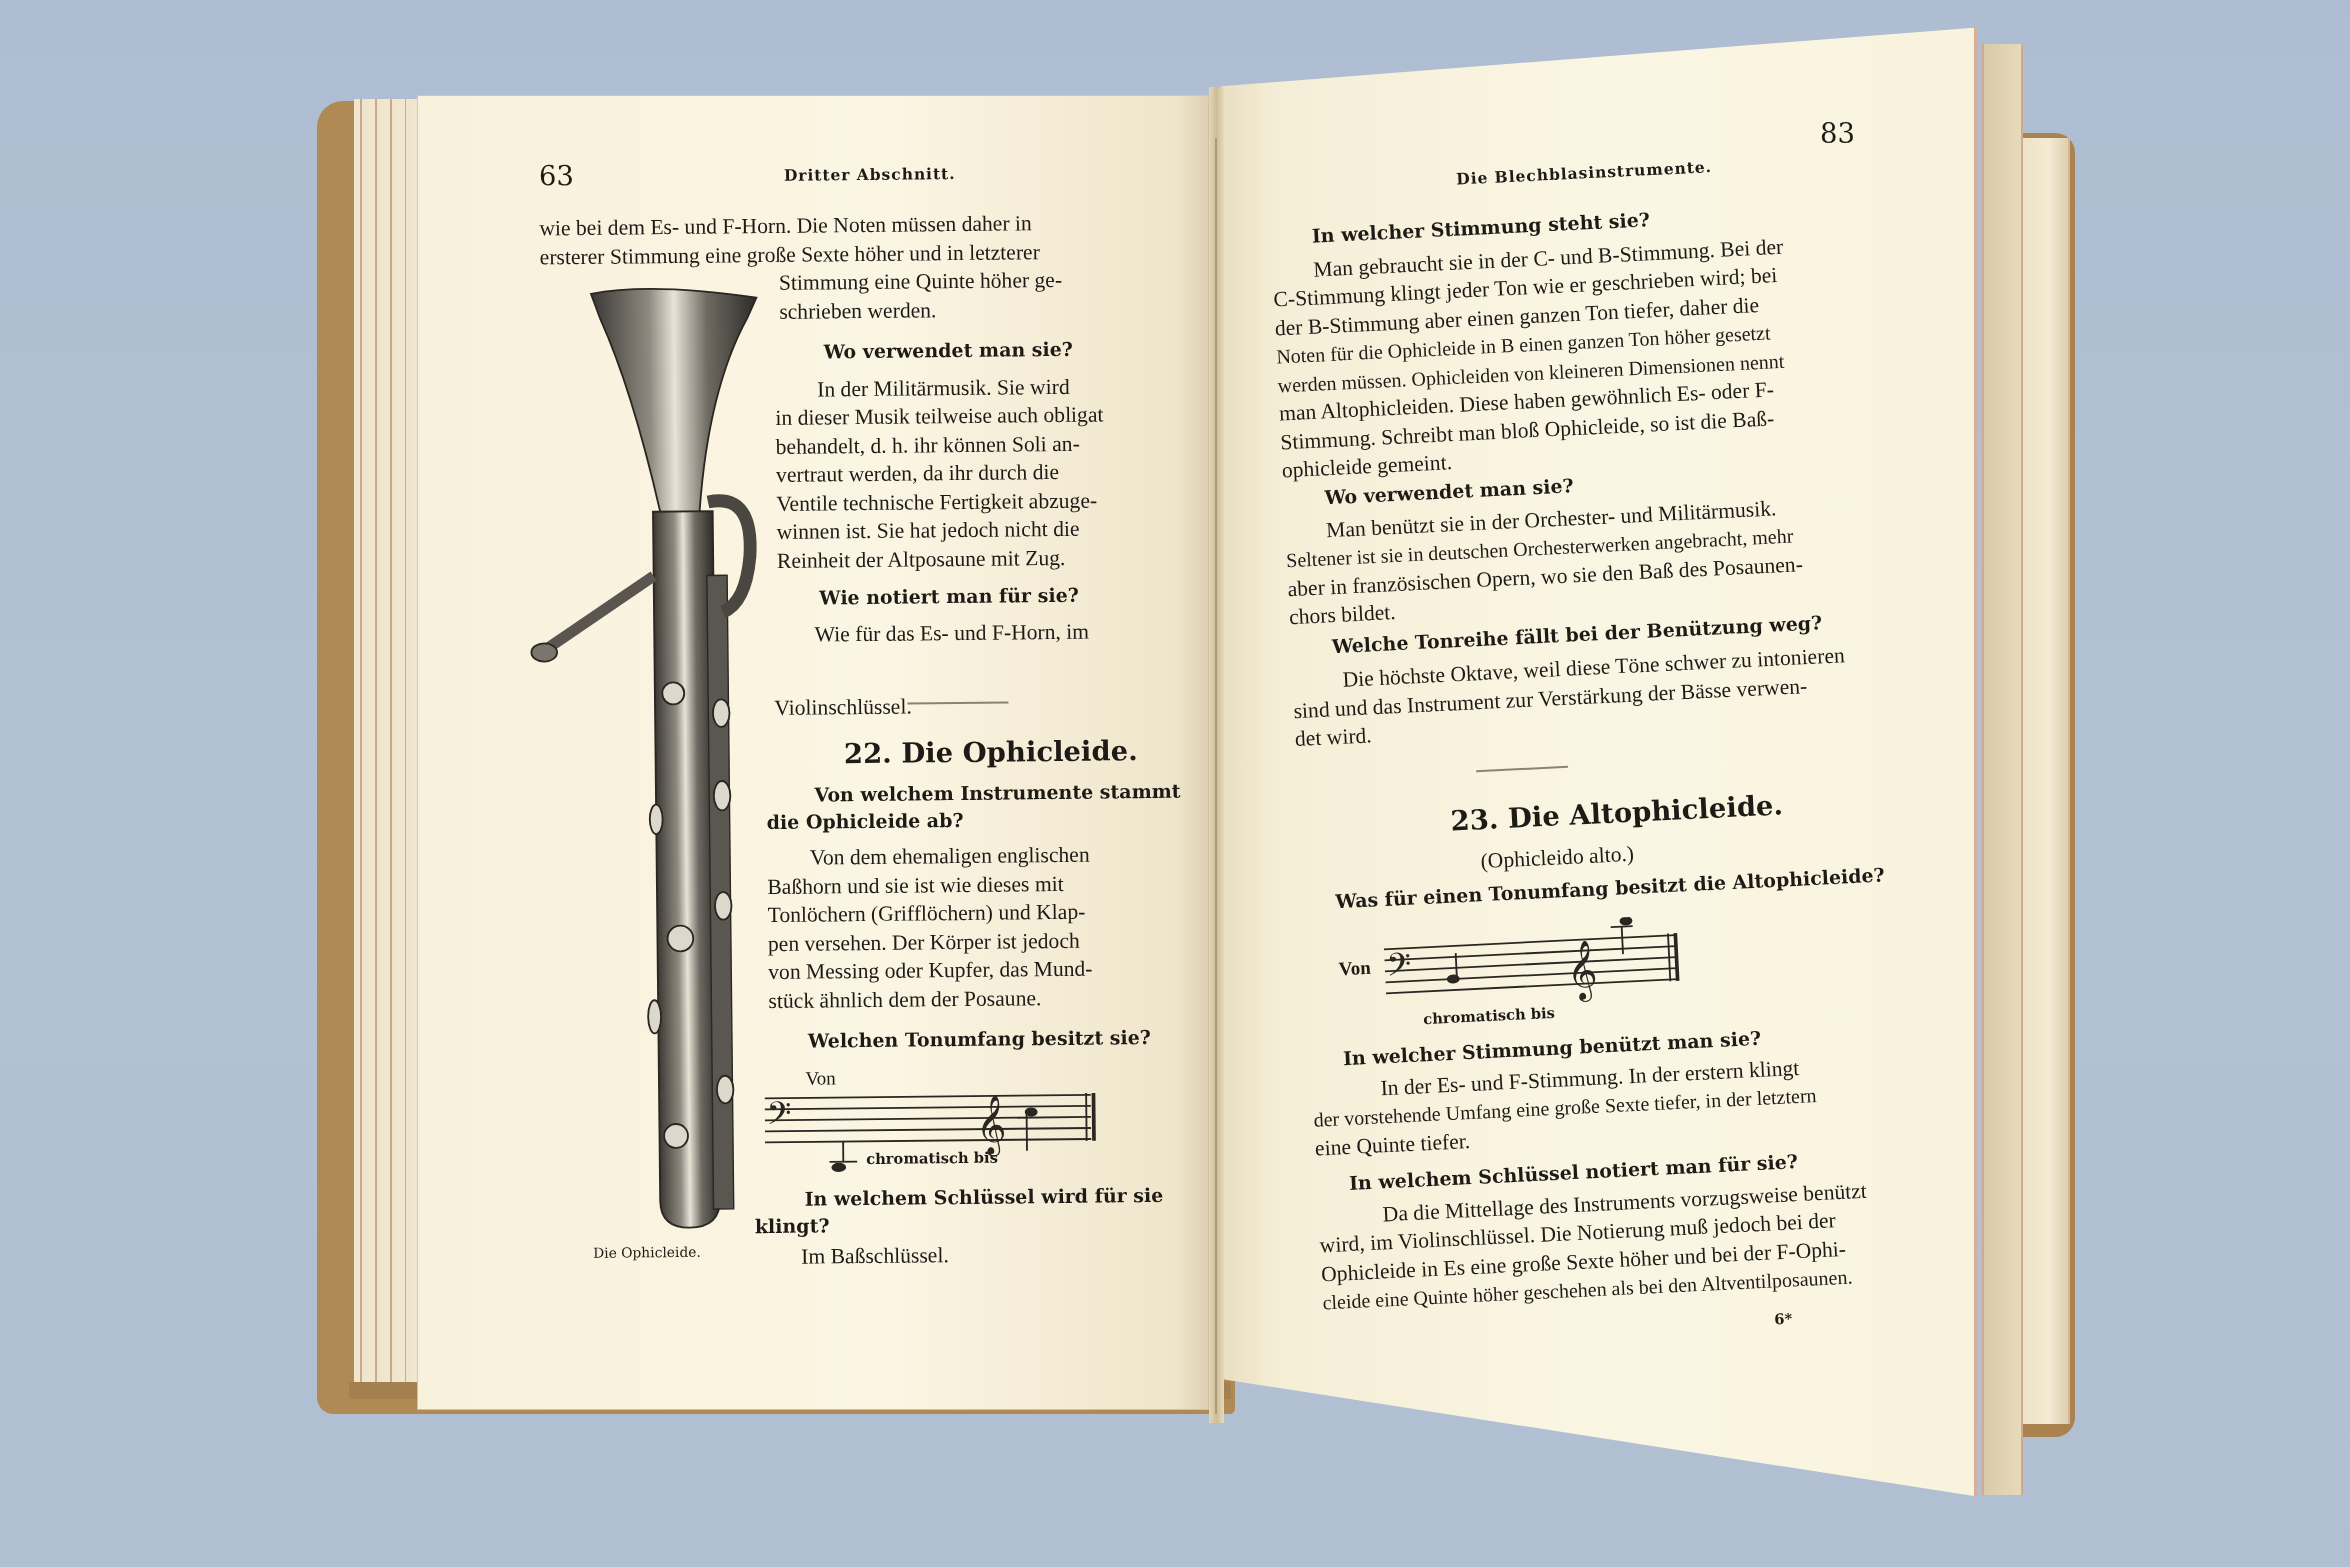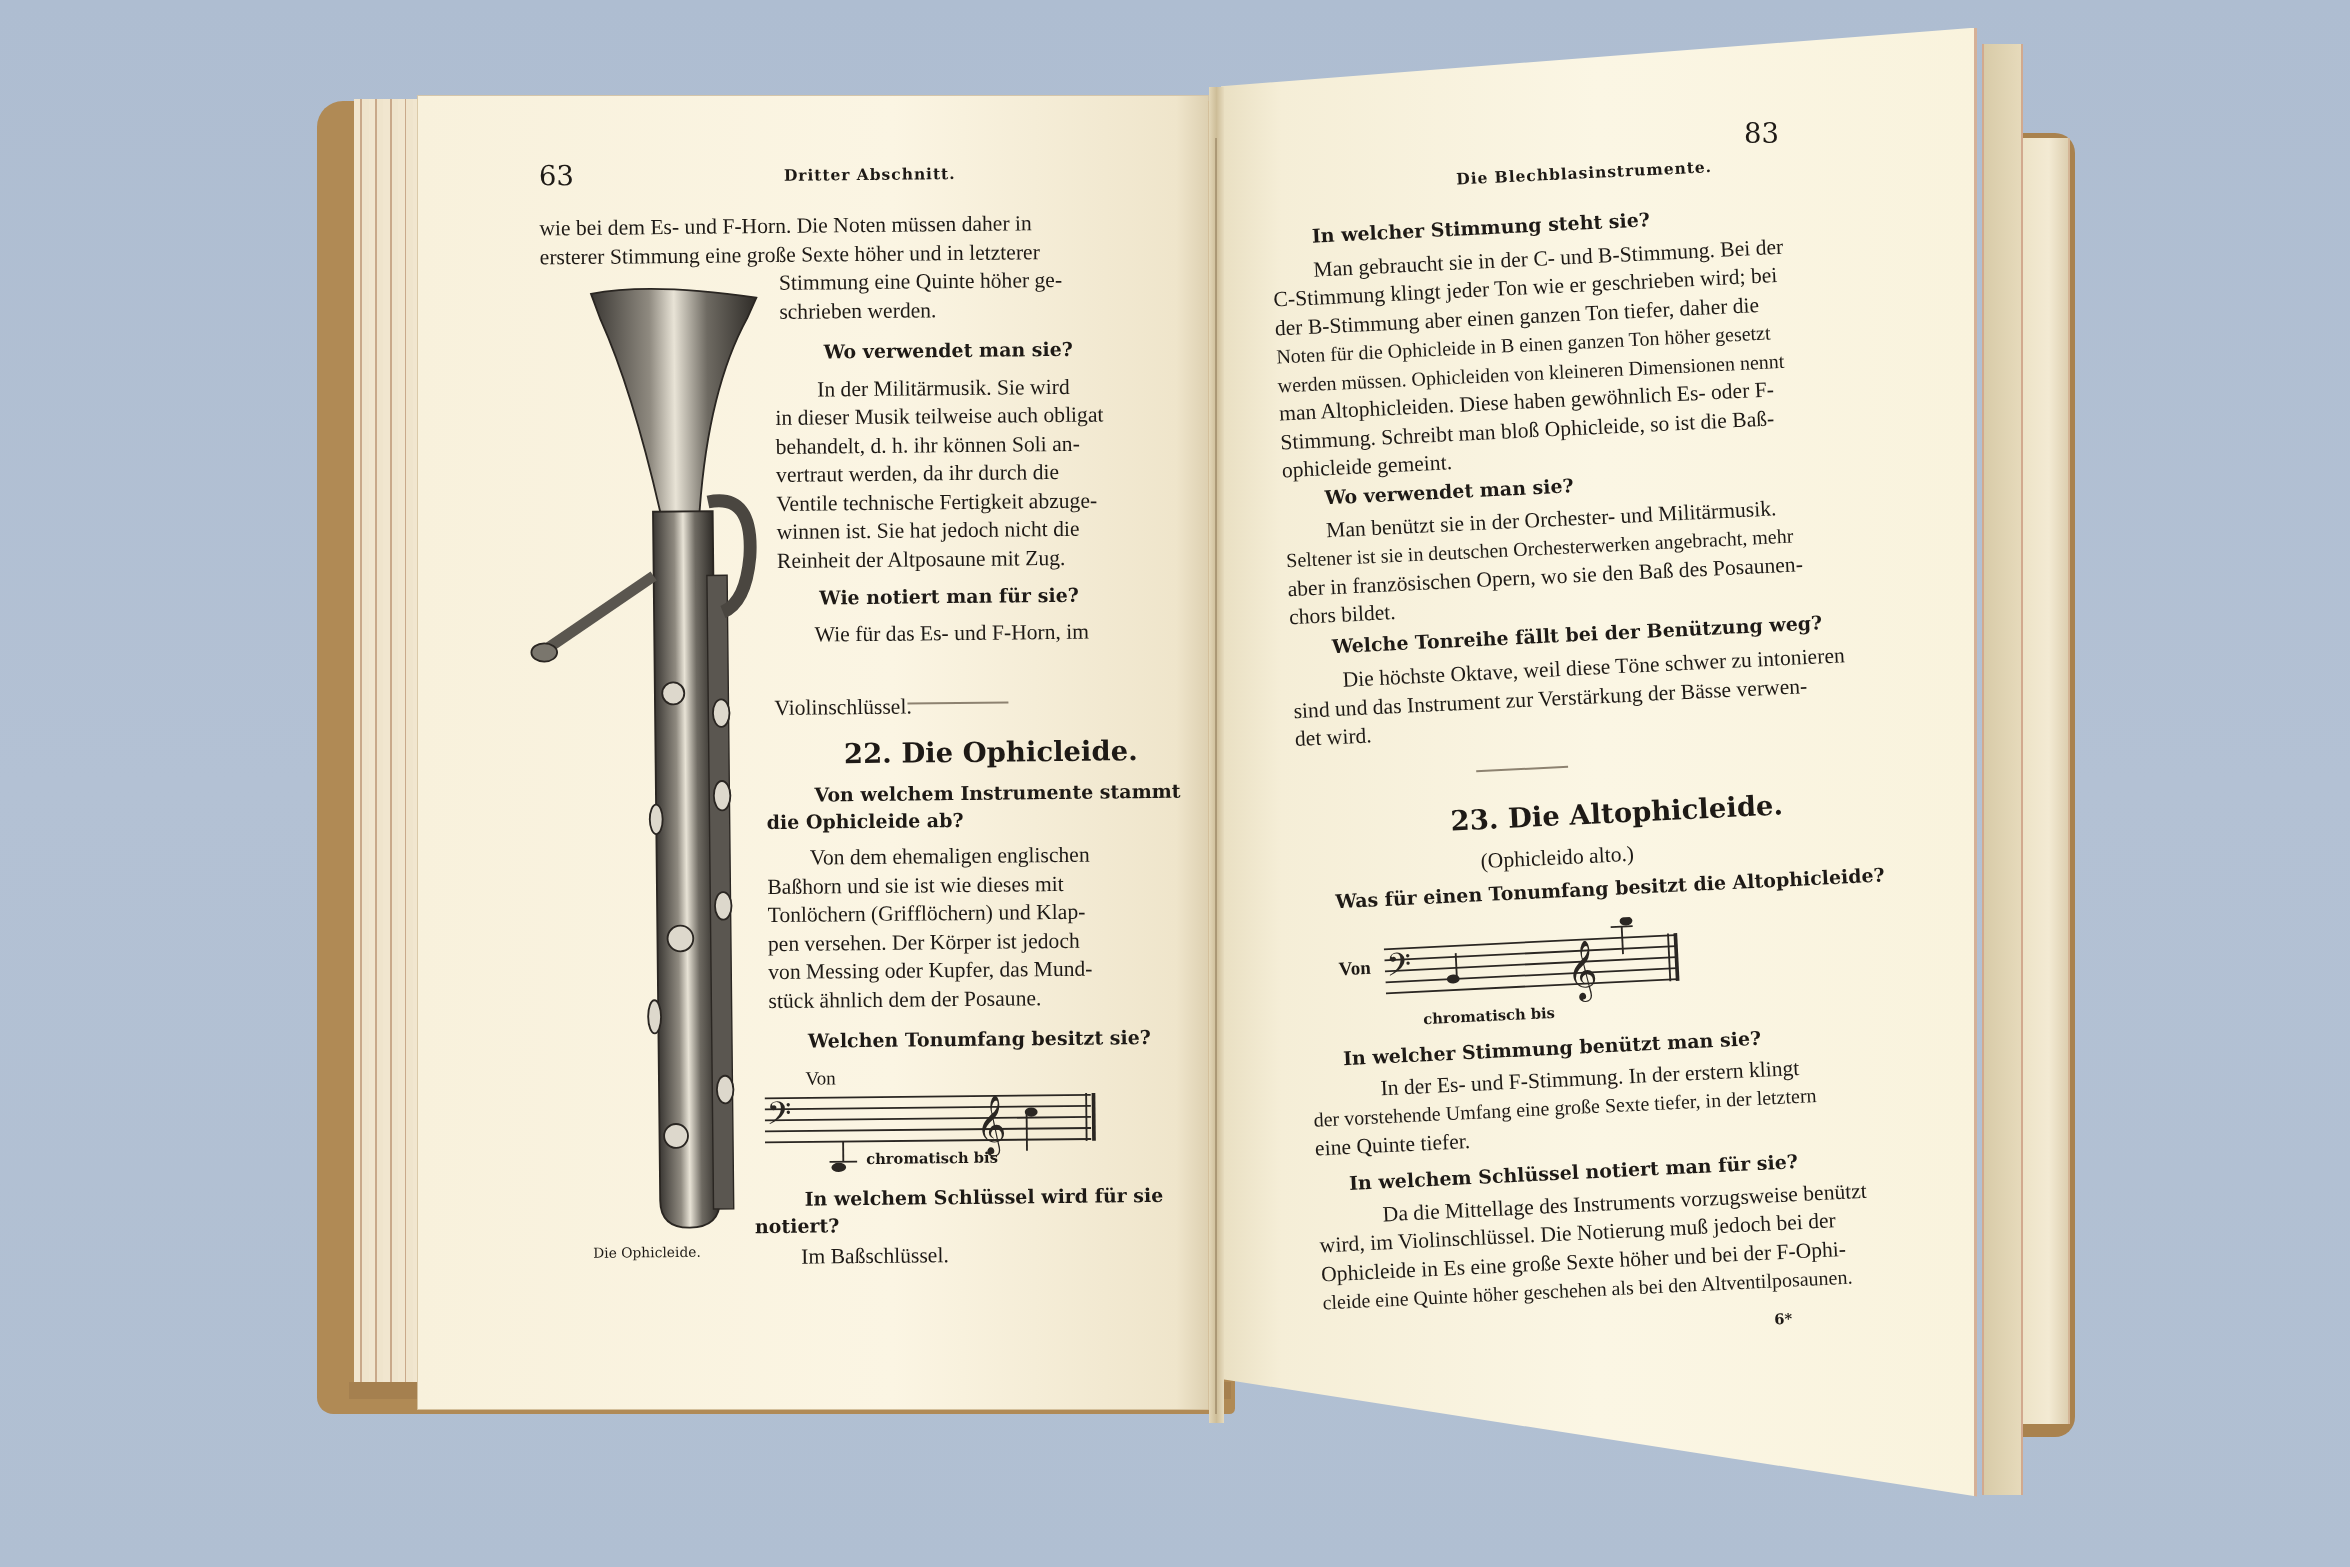--- a/index.html
+++ b/index.html
@@ -114,21 +114,21 @@
       <line x1="285" y1="28" x2="285" y2="70"></line>
     </g>
     <text x="2" y="45" font-size="42" font-family="DejaVu Serif, serif" fill="#2a2622">𝄢</text>
     <text x="230" y="60" font-size="56" font-family="DejaVu Serif, serif" fill="#2a2622">𝄞</text>
     <ellipse cx="80" cy="86" rx="8" ry="5" fill="#2a2622"></ellipse>
     <ellipse cx="290" cy="28" rx="7" ry="5" fill="#2a2622"></ellipse>
   </svg>
   <div class="txt small" style="left:854px;top:1159px;">chromatisch bis</div>
 
   <div class="txt q" style="left:792px;top:1196px;">In welchem Schlüssel wird für sie</div>
-  <div class="txt q" style="left:742px;top:1223px;">notiert?</div>
+  <div class="txt q" style="left:742px;top:1223px;">klingt?</div>
   <div class="txt body" style="left:788px;top:1251px;">Im Baßschlüssel.</div>
 
   <svg style="position:absolute;left:519px;top:289px;" width="248" height="955" viewBox="0 0 270 1040">
     <defs>
       <linearGradient id="brass" x1="0" x2="1">
         <stop offset="0" stop-color="#3b3834"></stop>
         <stop offset="0.35" stop-color="#8f8a80"></stop>
         <stop offset="0.5" stop-color="#e8e3d6"></stop>
         <stop offset="0.7" stop-color="#6e6a62"></stop>
         <stop offset="1" stop-color="#2f2c28"></stop>
@@ -154,21 +154,21 @@
       <ellipse cx="212" cy="560" rx="9" ry="16"></ellipse>
       <ellipse cx="212" cy="680" rx="9" ry="15"></ellipse>
       <ellipse cx="140" cy="585" rx="7" ry="16"></ellipse>
       <ellipse cx="136" cy="800" rx="7" ry="18"></ellipse>
       <ellipse cx="212" cy="880" rx="9" ry="15"></ellipse>
     </g>
   </svg>
   <div class="txt caption" style="left:580px;top:1251px;">Die Ophicleide.</div>
 </div>
 
-<div class="txt folio" style="left:1744px;top:117px;">83</div>
+<div class="txt folio" style="left:1820px;top:117px;">83</div>
 <div class="right-text" style="position:absolute;left:1263px;top:179px;width:826px;height:1286px;">
   <div class="txt running" style="left:193px;top:0px;">Die Blechblasinstrumente.</div>
 
   <div class="txt q" style="left:46px;top:48px;">In welcher Stimmung steht sie?</div>
   <div class="txt body" style="left:46px;top:79px;">Man gebraucht sie in der C- und B-Stimmung.  Bei der</div>
   <div class="txt body" style="left:4.6px;top:107px;">C-Stimmung klingt jeder Ton wie er geschrieben wird; bei</div>
   <div class="txt body" style="left:4.6px;top:136px;">der B-Stimmung aber einen ganzen Ton tiefer, daher die</div>
   <div class="txt body" style="left:4.6px;top:164px;font-size:20px;">Noten für die Ophicleide in B einen ganzen Ton höher gesetzt</div>
   <div class="txt body" style="left:4.6px;top:193px;font-size:20px;">werden müssen.  Ophicleiden von kleineren Dimensionen nennt</div>
   <div class="txt body" style="left:4.6px;top:221px;">man Altophicleiden.  Diese haben gewöhnlich Es- oder F-</div>

